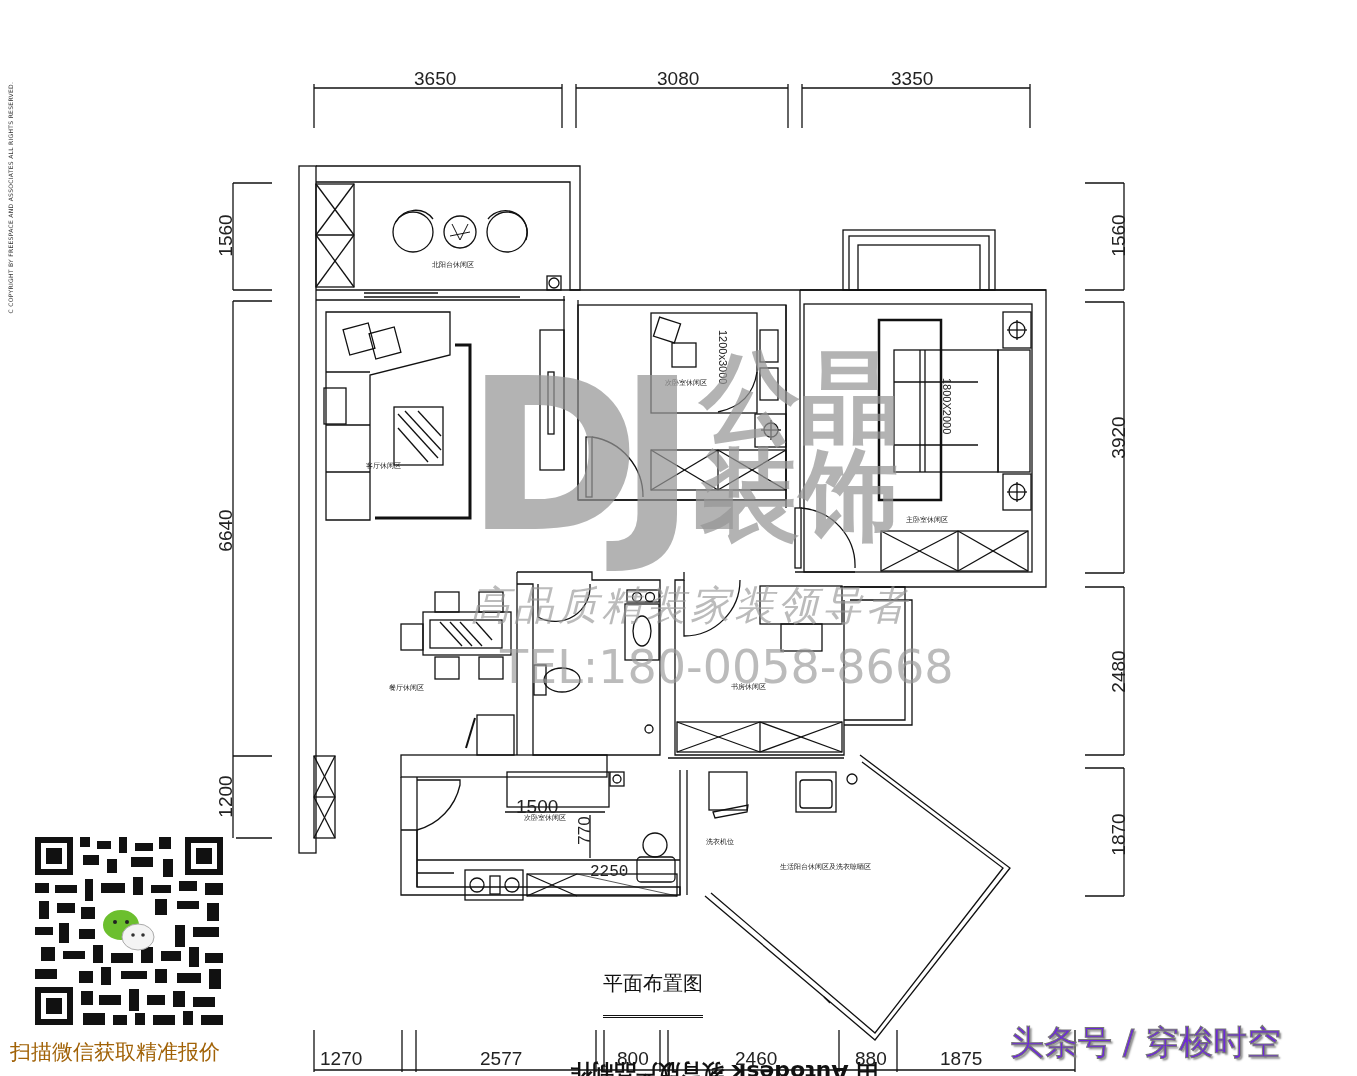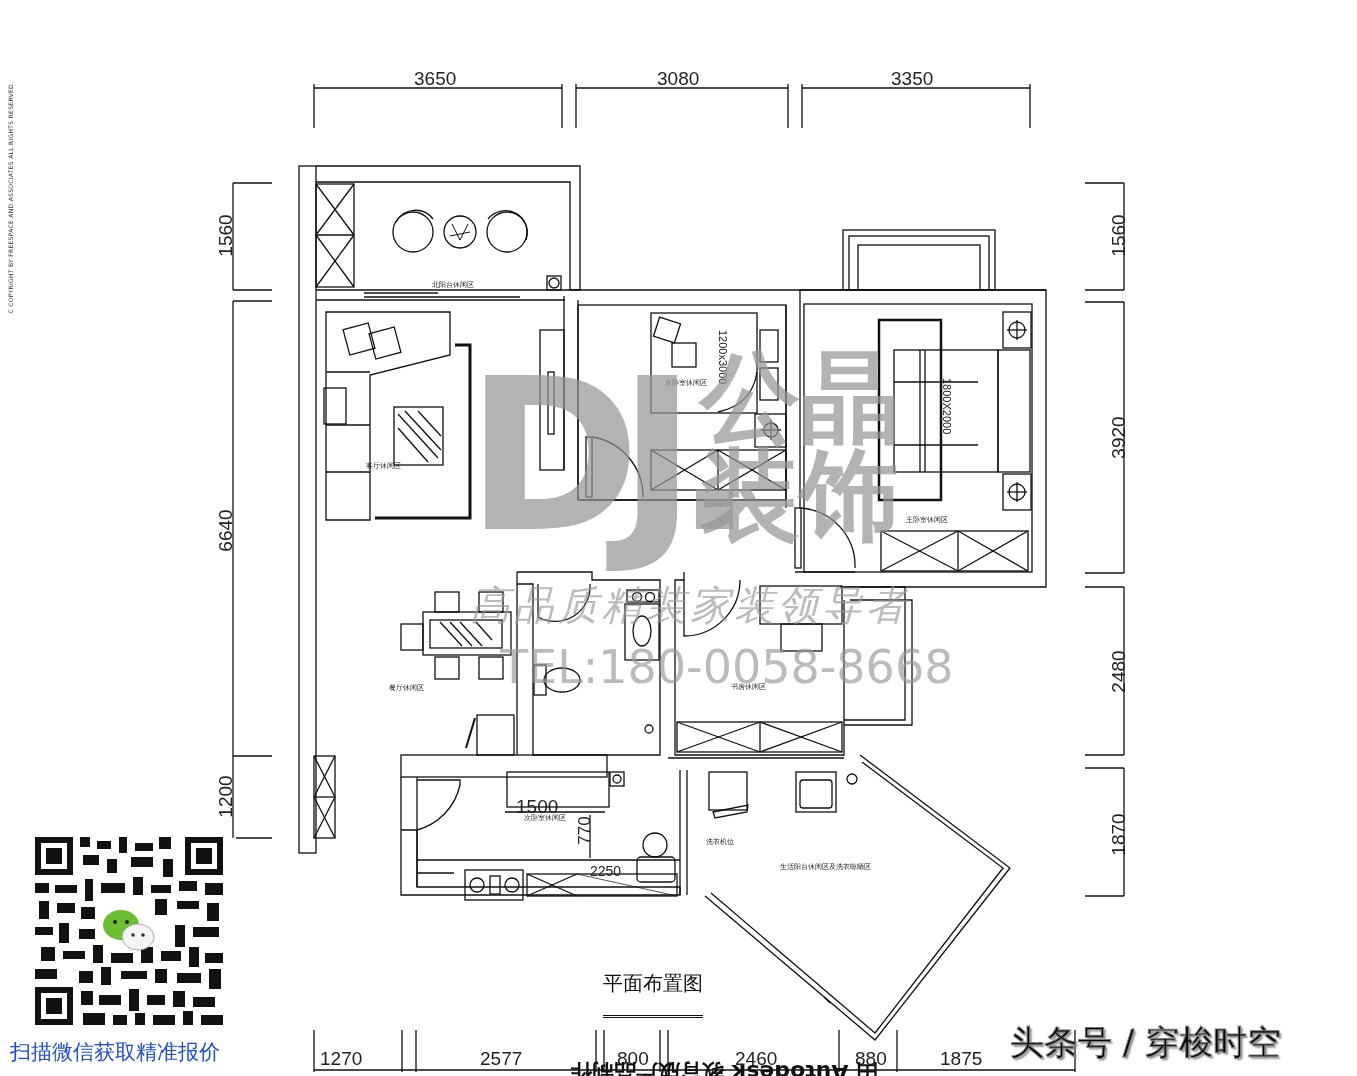--- a/index.html
+++ b/index.html
@@ -7,22 +7,22 @@
     svg.plan { position: absolute; left: 0; top: 0; }
     .dim { position: absolute; font-family: "Liberation Sans", sans-serif; font-size: 19px; color: #222; line-height: 1; }
     .dim.v { transform: rotate(-90deg); transform-origin: center center; }
     .copyright { position: absolute; left: -120px; top: 180px; width: 260px; font-size: 6px; color: #333; transform: rotate(-90deg); transform-origin: center center; letter-spacing: 0.3px; white-space: nowrap; font-family: "DejaVu Sans", sans-serif; }
     .wm-big { position: absolute; font-family: "DejaVu Sans", sans-serif; font-weight: bold; color: rgba(150,150,150,0.72); }
     .wm-slogan { position: absolute; left: 470px; top: 578px; font-family: "DejaVu Serif", serif; font-style: italic; font-size: 40px; color: rgba(150,150,150,0.65); letter-spacing: 4px; white-space: nowrap; }
     .wm-tel { position: absolute; left: 500px; top: 640px; font-family: "DejaVu Sans", sans-serif; font-size: 46px; color: rgba(150,150,150,0.65); white-space: nowrap; }
     .title { position: absolute; left: 603px; top: 970px; font-size: 20px; color: #111; border-bottom: 3px double #111; padding-bottom: 18px; font-family: "DejaVu Sans", sans-serif; }
     .room-label { position: absolute; font-size: 7px; color: #222; white-space: nowrap; font-family: "DejaVu Sans", sans-serif; }
     .bed-label { position: absolute; font-size: 11px; color: #222; font-family: "Liberation Sans", sans-serif; transform: rotate(90deg); transform-origin: left top; white-space: nowrap; }
-    .qr-caption { position: absolute; left: 10px; top: 1038px; font-size: 21px; color: #1d4ed8; font-family: "DejaVu Sans", sans-serif; white-space: nowrap; }
-    .source { position: absolute; left: 1010px; top: 1020px; font-size: 34px; color: #000000; -webkit-text-stroke: 1px #777; text-shadow: 2px 2px 2px #888; white-space: nowrap; font-family: "DejaVu Sans", sans-serif; }
+    .qr-caption { position: absolute; left: 10px; top: 1038px; font-size: 21px; color: #a16207; font-family: "DejaVu Sans", sans-serif; white-space: nowrap; }
+    .source { position: absolute; left: 1010px; top: 1020px; font-size: 34px; color: #6d28d9; -webkit-text-stroke: 1px #777; text-shadow: 2px 2px 2px #888; white-space: nowrap; font-family: "DejaVu Sans", sans-serif; }
     .mirror { position: absolute; left: 570px; top: 1057px; font-size: 22px; color: #111; transform: scale(-1,-1); white-space: nowrap; font-family: "DejaVu Sans", sans-serif; font-weight: bold; }
   </style>
 </head>
 <body>
 
 <div class="copyright">C COPYRIGHT BY FREESPACE AND ASSOCIATES ALL RIGHTS RESERVED.</div>
 
 <svg class="plan" width="1357" height="1076" viewBox="0 0 1357 1076" xmlns="http://www.w3.org/2000/svg">
   <g fill="none" stroke="#111" stroke-width="1.3">
 
@@ -367,26 +367,26 @@
 
 <div class="dim" style="left:320px; top:1049px;">1270</div>
 <div class="dim" style="left:480px; top:1049px;">2577</div>
 <div class="dim" style="left:617px; top:1049px;">800</div>
 <div class="dim" style="left:735px; top:1049px;">2460</div>
 <div class="dim" style="left:855px; top:1049px;">880</div>
 <div class="dim" style="left:940px; top:1049px;">1875</div>
 
 <div class="dim" style="left:516px; top:797px;">1500</div>
 <div class="dim v" style="left:570px; top:822px; font-size:17px;">770</div>
-<div class="dim" style="left:590px; top:864px; font-size:14px;">2250</div>
+<div class="dim" style="left:590px; top:864px; font-size:16px;font-family:Liberation Mono, monospace;">2250</div>
 
 <div class="bed-label" style="left:729px; top:330px;">1200x3000</div>
 <div class="bed-label" style="left:953px; top:378px;">1800X2000</div>
 
-<div class="room-label" style="left:432px; top:260px;margin-top:20px;">北阳台休闲区</div>
+<div class="room-label" style="left:432px; top:260px;">北阳台休闲区</div>
 <div class="room-label" style="left:366px; top:461px;">客厅休闲区</div>
 <div class="room-label" style="left:665px; top:378px;">次卧室休闲区</div>
 <div class="room-label" style="left:906px; top:515px;">主卧室休闲区</div>
 <div class="room-label" style="left:389px; top:683px;">餐厅休闲区</div>
 <div class="room-label" style="left:731px; top:682px;">书房休闲区</div>
 <div class="room-label" style="left:524px; top:813px;">次卧室休闲区</div>
 <div class="room-label" style="left:706px; top:837px;font-family:Liberation Mono, monospace;">洗衣机位</div>
 <div class="room-label" style="left:780px; top:862px;">生活阳台休闲区及洗衣晾晒区</div>
 
 <div class="wm-big" style="left:466px; top:352px; font-size:210px; letter-spacing:-22px; line-height:1;">DJ.</div>

